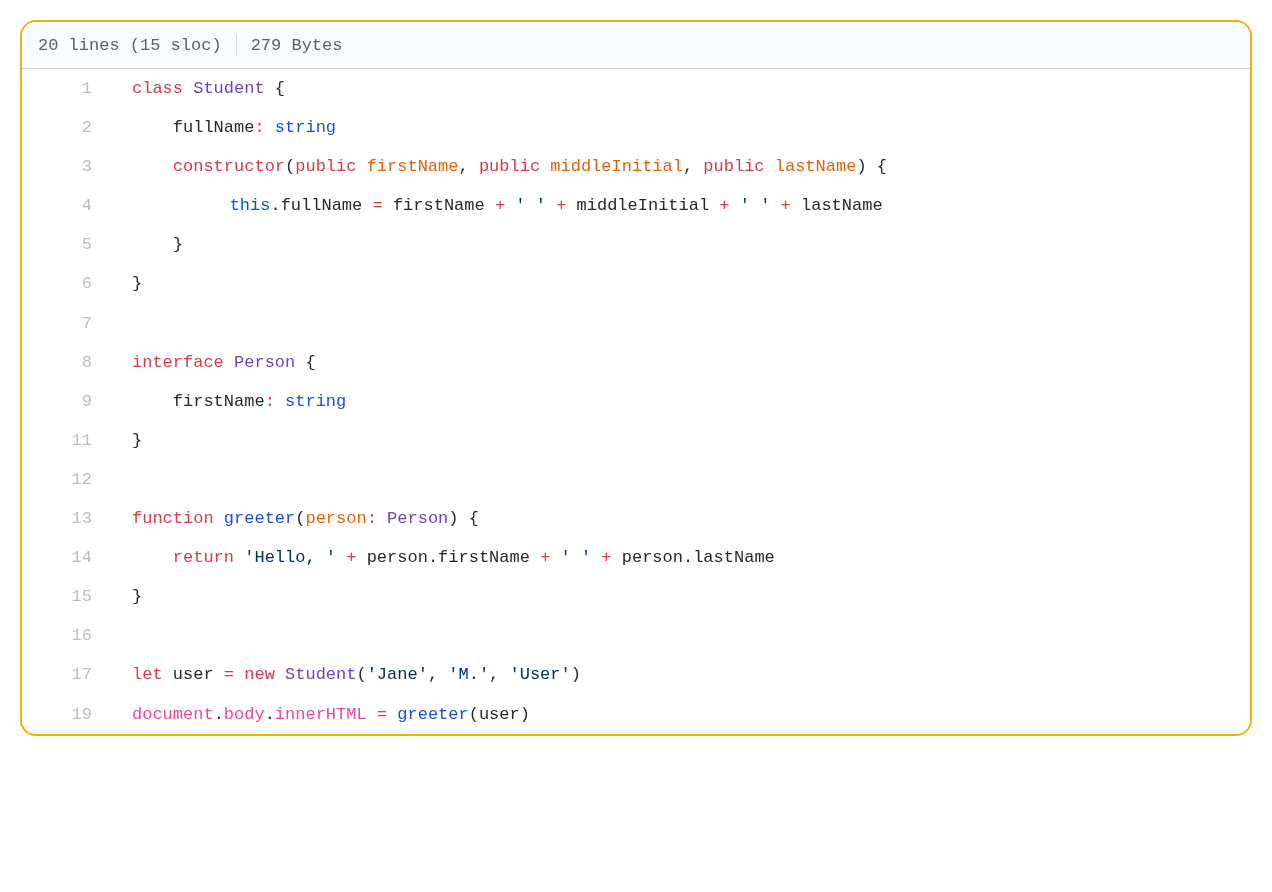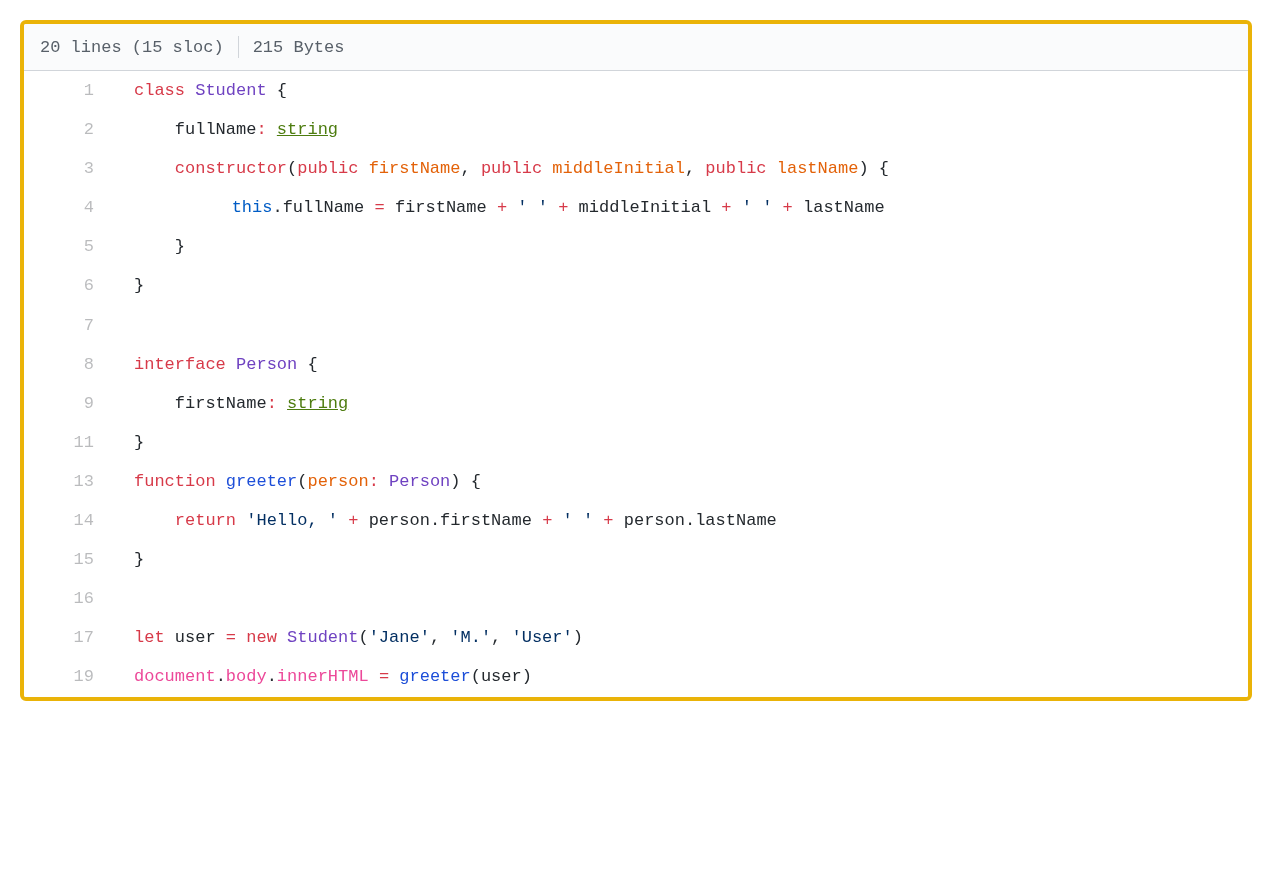--- a/index.html
+++ b/index.html
@@ -4,22 +4,22 @@
 <style>
   * { box-sizing: border-box; }
   body {
     margin: 0;
     padding: 20px;
     font-family: -apple-system, BlinkMacSystemFont, "Segoe UI", Helvetica, Arial, sans-serif;
     background: #fff;
     color: #24292e;
   }
   .file-box {
-    border: 4px solid #eab308;
-    border-radius: 6px;
+    border: 2px solid #eab308;
+    border-radius: 16px;
     overflow: hidden;
   }
   .file-header {
     background: #fafbfc;
     border-bottom: 1px solid #d1d5da;
     padding: 12px 16px;
     display: flex;
     align-items: center;
     font-family: SFMono-Regular, Consolas, "Liberation Mono", Menlo, monospace;
     font-size: 17px;
@@ -59,34 +59,34 @@
     white-space: pre;
     color: #24292e;
   }
   
   .tok-kw   { color: #d73a49; } 
   .tok-cls  { color: #6f42c1; } 
   .tok-fn   { color: #1d4ed8; } 
   .tok-prm  { color: #e36209; } 
   .tok-var  { color: #ec4899; } 
   .tok-this { color: #005cc5; margin-left: 16px; } 
-  .tok-type { color: #4d7c0f; text-decoration: underline; } 
+  .tok-type { color: #1d4ed8; } 
   .tok-str  { color: #032f62; } 
   .tok-op   { color: #d73a49; } 
   .tok-punct{ color: #24292e; }
   .tok-id   { color: #24292e; }
 </style>
 </head>
 <body>
 
 <div class="file-box">
   <div class="file-header">
     <span>20 lines (15 sloc)</span>
     <span class="info-divider"></span>
-    <span>215 Bytes</span>
+    <span>279 Bytes</span>
   </div>
   <table class="code-table">
     <tbody id="code-body">
         <tr>
           <td class="line-num">1</td>
           <td class="line-code"><span class="tok-kw">class</span> <span class="tok-cls">Student</span> <span class="tok-punct">{</span></td>
         </tr>
         <tr>
           <td class="line-num">2</td>
           <td class="line-code">    <span class="tok-id">fullName</span><span class="tok-op">:</span> <span class="tok-type">string</span></td>
@@ -117,20 +117,24 @@
         </tr>
         <tr>
           <td class="line-num">9</td>
           <td class="line-code">    <span class="tok-id">firstName</span><span class="tok-op">:</span> <span class="tok-type">string</span></td>
         </tr>
         <tr>
           <td class="line-num">11</td>
           <td class="line-code"><span class="tok-punct">}</span></td>
         </tr>
         <tr>
+          <td class="line-num">12</td>
+          <td class="line-code"></td>
+        </tr>
+        <tr>
           <td class="line-num">13</td>
           <td class="line-code"><span class="tok-kw">function</span> <span class="tok-fn">greeter</span><span class="tok-punct">(</span><span class="tok-prm">person</span><span class="tok-op">:</span> <span class="tok-cls">Person</span><span class="tok-punct">)</span> <span class="tok-punct">{</span></td>
         </tr>
         <tr>
           <td class="line-num">14</td>
           <td class="line-code">    <span class="tok-kw">return</span> <span class="tok-str">'Hello, '</span> <span class="tok-op">+</span> <span class="tok-id">person</span><span class="tok-punct">.</span><span class="tok-id">firstName</span> <span class="tok-op">+</span> <span class="tok-str">' '</span> <span class="tok-op">+</span> <span class="tok-id">person</span><span class="tok-punct">.</span><span class="tok-id">lastName</span></td>
         </tr>
         <tr>
           <td class="line-num">15</td>
           <td class="line-code"><span class="tok-punct">}</span></td>

